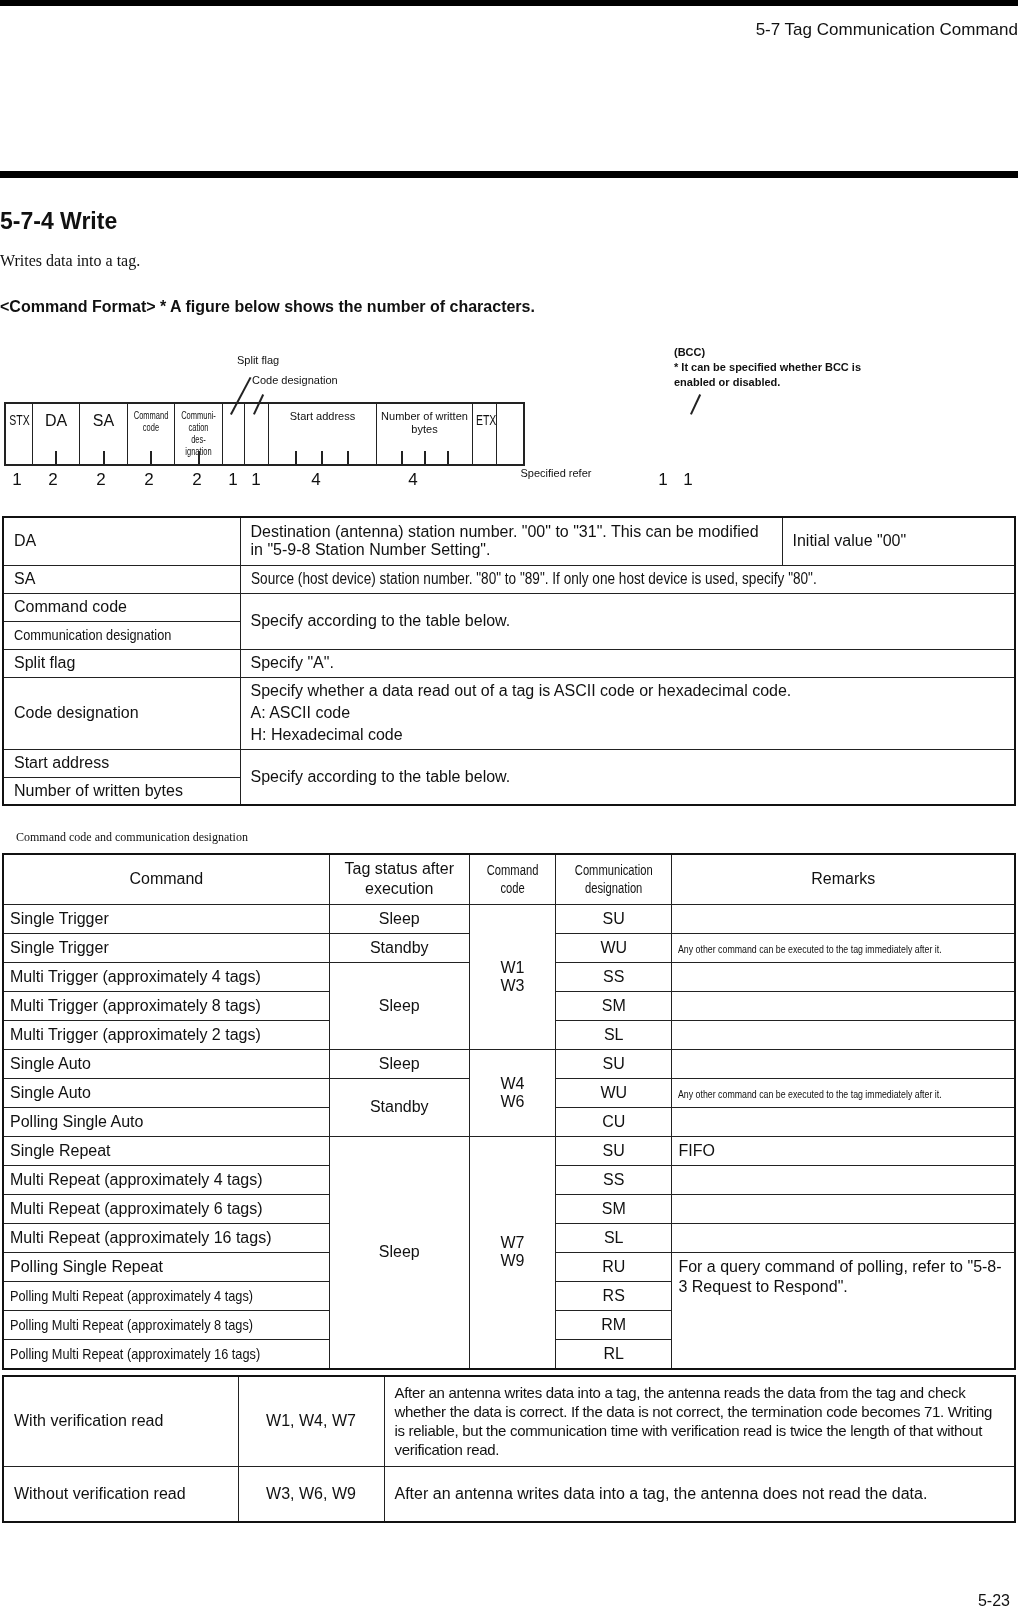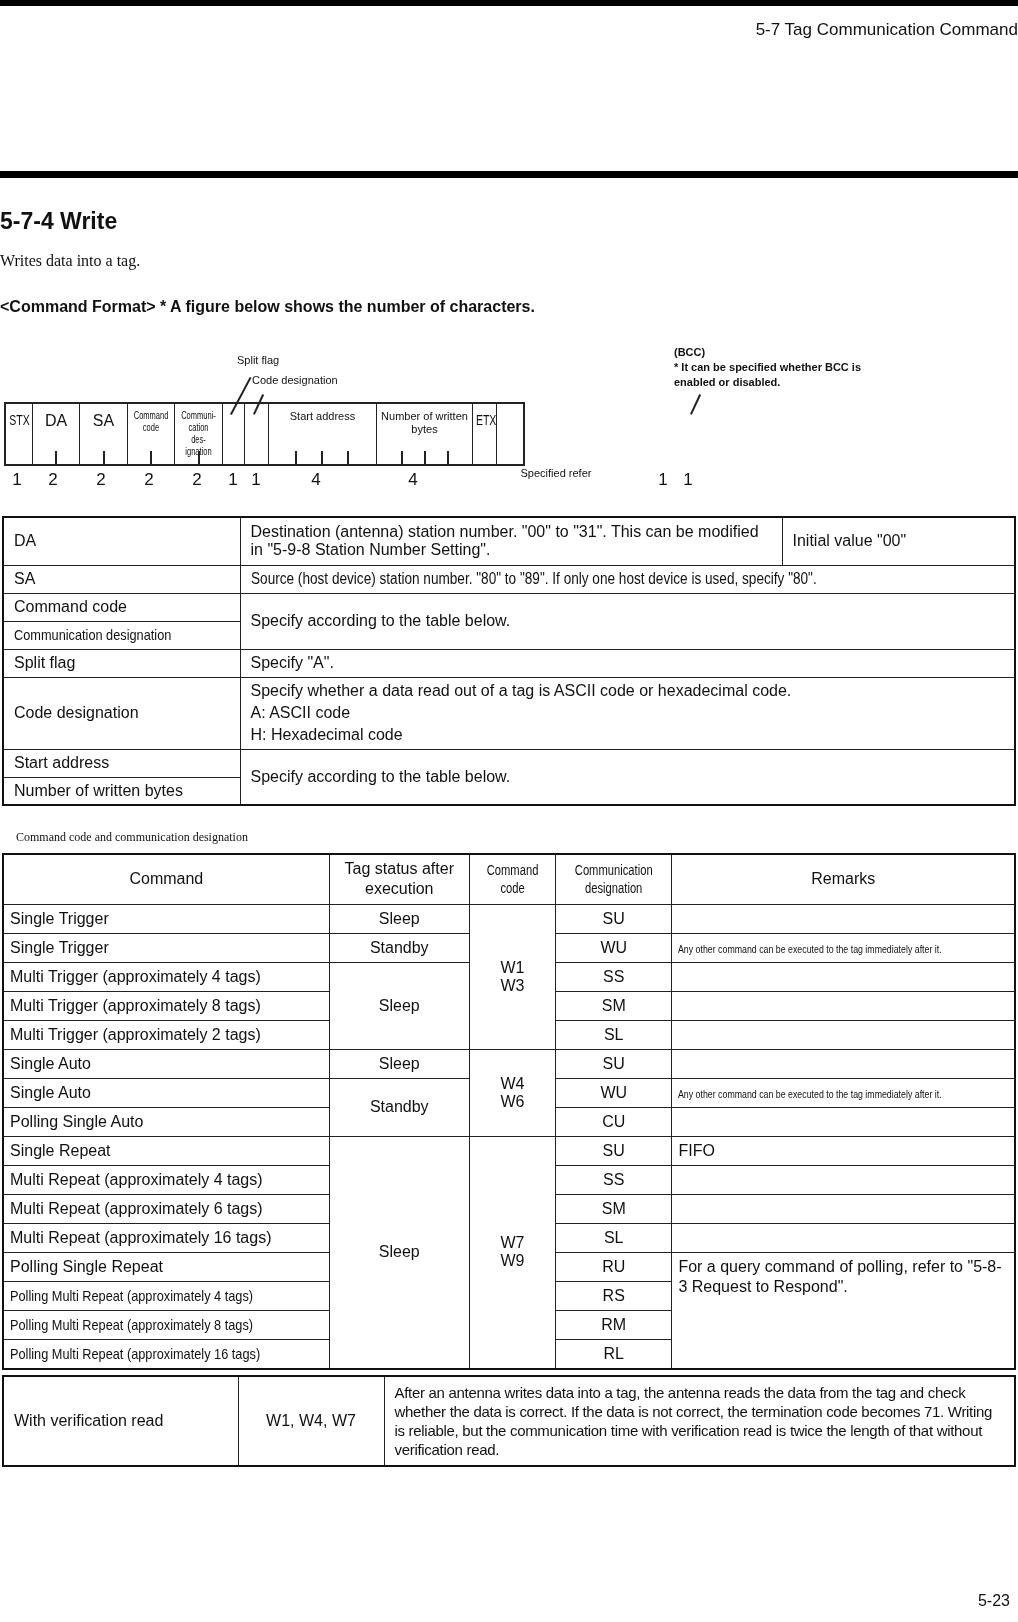--- a/index.html
+++ b/index.html
@@ -274,16 +274,21 @@
       <col style="width:235px">
       <col style="width:146px">
       <col>
     </colgroup>
   <tbody>
       <tr style="height:90px">
     <td>With verification read</td>
     <td class="center">W1, W4, W7</td>
     <td style="font-size:15px; line-height:19px; letter-spacing:-0.3px">After an antenna writes data into a tag, the antenna reads the data from the tag and check whether the data is correct.  If the data is not correct, the termination code becomes 71.  Writing is reliable, but the communication time with verification read is twice the length of that without verification read.</td>
   </tr>
+  <tr style="height:56px">
+    <td>Without verification read</td>
+    <td class="center">W3, W6, W9</td>
+    <td style="line-height:21px">After an antenna writes data into a tag, the antenna does not read the data.</td>
+  </tr>
 </tbody>
   </table>
 
 <div class="abs page-num">5-23</div>
 
 </body></html>

